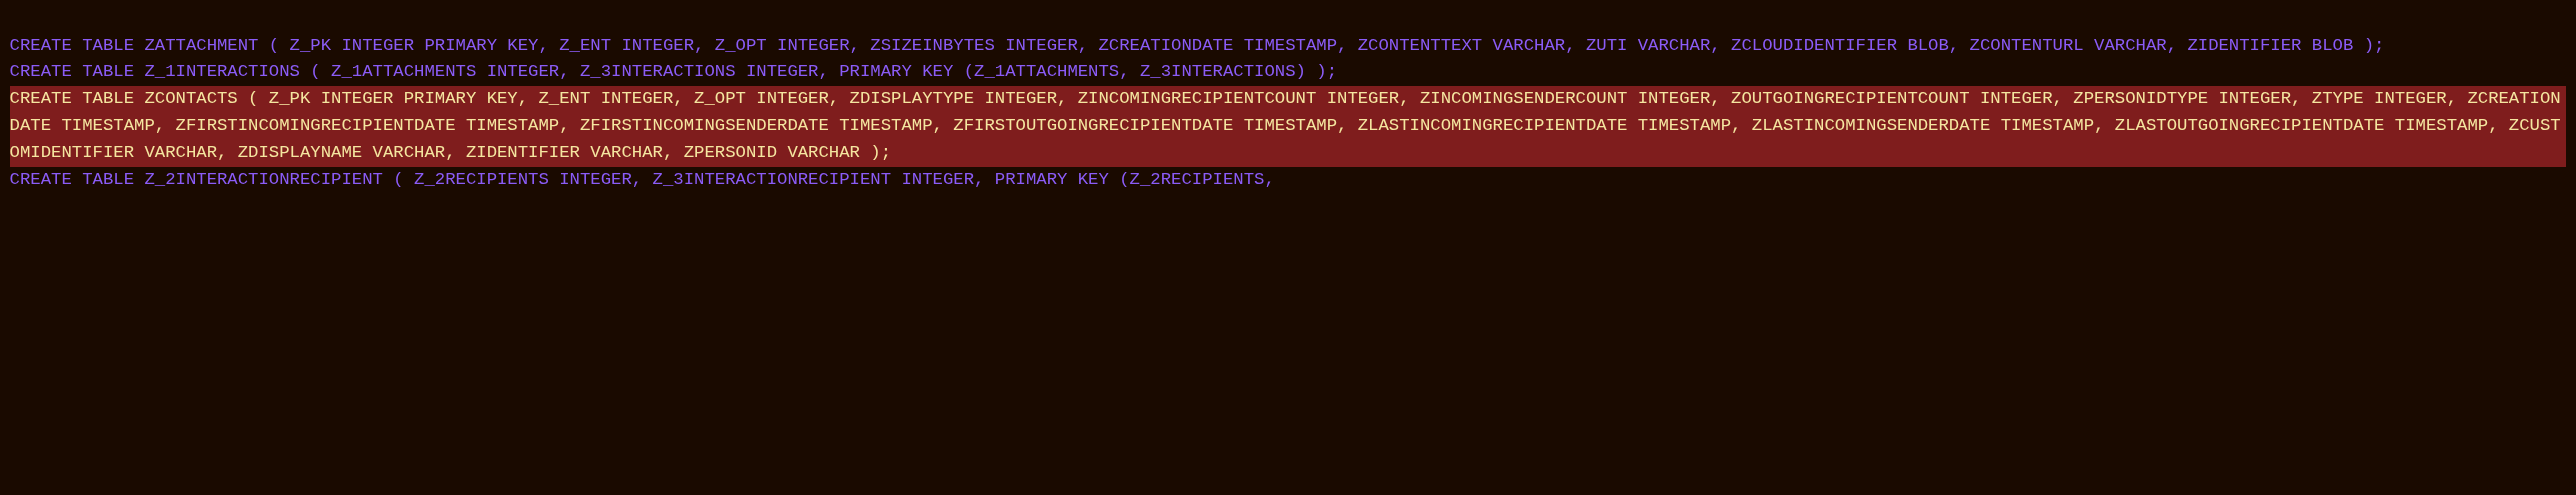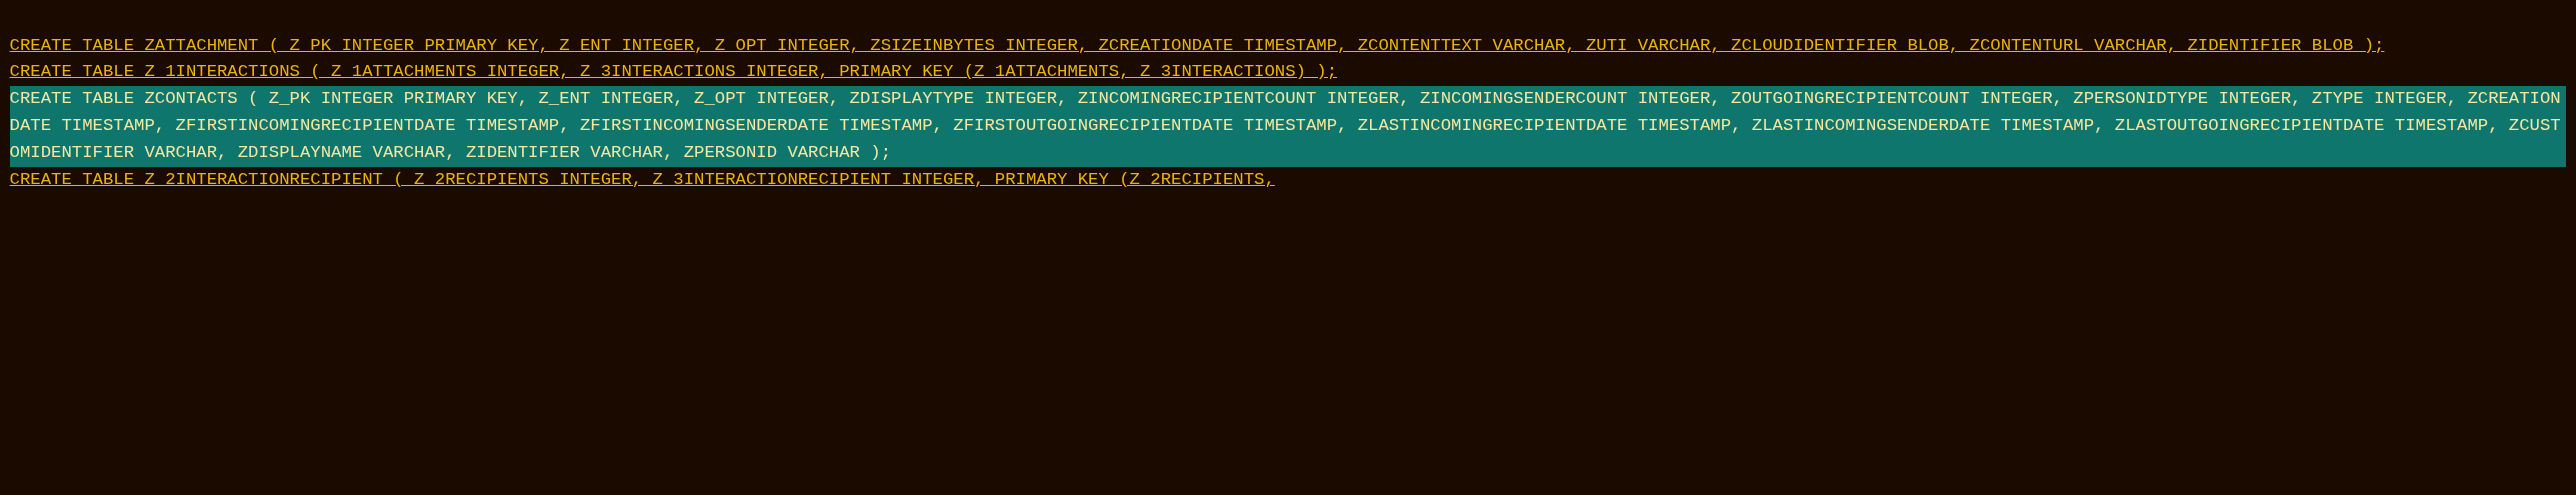--- a/index.html
+++ b/index.html
@@ -19,29 +19,28 @@
       overflow-x: hidden;
     }
 
     .code-block {
       padding: 5.8px 9.6px;
       white-space: pre-wrap;
       word-break: break-all;
     }
 
     .line-normal {
-      color: #eab308;
+      color: #8b5cf6;
       background-color: #1a0a00;
       display: block;
-      text-decoration: underline;
     }
 
     .line-highlighted {
       color: #f5e6a0;
-      background-color: #0f766e;
+      background-color: #7f1d1d;
       display: block;
     }
   </style>
 </head>
 <body>
 
 <div class="code-block">
 <span class="line-normal">CREATE TABLE ZATTACHMENT ( Z_PK INTEGER PRIMARY KEY, Z_ENT INTEGER, Z_OPT INTEGER, ZSIZEINBYTES INTEGER, ZCREATIONDATE TIMESTAMP, ZCONTENTTEXT VARCHAR, ZUTI VARCHAR, ZCLOUDIDENTIFIER BLOB, ZCONTENTURL VARCHAR, ZIDENTIFIER BLOB );</span><span class="line-normal">CREATE TABLE Z_1INTERACTIONS ( Z_1ATTACHMENTS INTEGER, Z_3INTERACTIONS INTEGER, PRIMARY KEY (Z_1ATTACHMENTS, Z_3INTERACTIONS) );</span><span class="line-highlighted">CREATE TABLE ZCONTACTS ( Z_PK INTEGER PRIMARY KEY, Z_ENT INTEGER, Z_OPT INTEGER, ZDISPLAYTYPE INTEGER, ZINCOMINGRECIPIENTCOUNT INTEGER, ZINCOMINGSENDERCOUNT INTEGER, ZOUTGOINGRECIPIENTCOUNT INTEGER, ZPERSONIDTYPE INTEGER, ZTYPE INTEGER, ZCREATIONDATE TIMESTAMP, ZFIRSTINCOMINGRECIPIENTDATE TIMESTAMP, ZFIRSTINCOMINGSENDERDATE TIMESTAMP, ZFIRSTOUTGOINGRECIPIENTDATE TIMESTAMP, ZLASTINCOMINGRECIPIENTDATE TIMESTAMP, ZLASTINCOMINGSENDERDATE TIMESTAMP, ZLASTOUTGOINGRECIPIENTDATE TIMESTAMP, ZCUSTOMIDENTIFIER VARCHAR, ZDISPLAYNAME VARCHAR, ZIDENTIFIER VARCHAR, ZPERSONID VARCHAR );</span><span class="line-normal">CREATE TABLE Z_2INTERACTIONRECIPIENT ( Z_2RECIPIENTS INTEGER, Z_3INTERACTIONRECIPIENT INTEGER, PRIMARY KEY (Z_2RECIPIENTS,</span></div>
 
 

